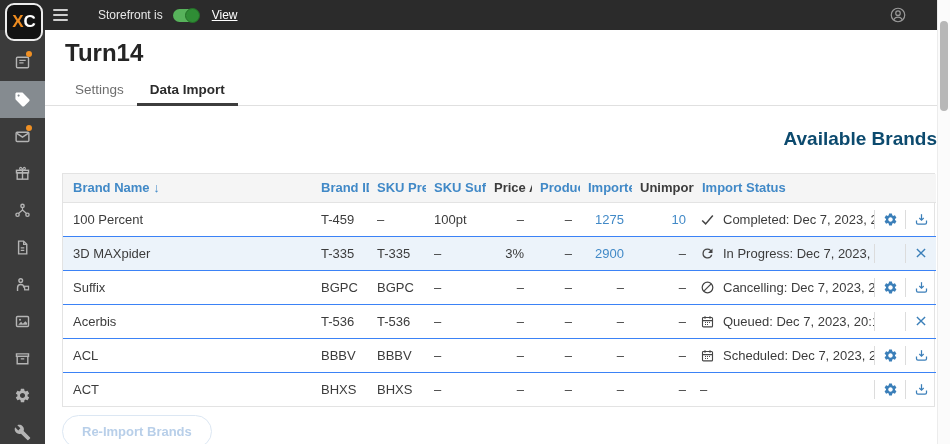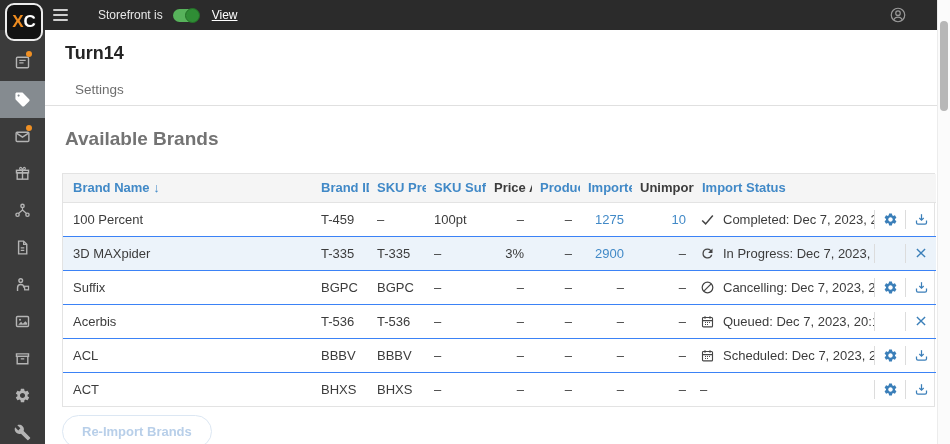--- a/index.html
+++ b/index.html
@@ -24,25 +24,25 @@
 
   
   .sidebar { position: absolute; top: 30px; left: 0; width: 45px; height: 414px; background: #3b3b3b; padding-top: 14px; z-index: 4; }
   .side-item { width: 45px; height: 37px; display: flex; align-items: center; justify-content: center; position: relative; color: #b4b4b4; cursor: pointer; }
   .side-item.selected { background: #858b90; color: #ffffff; }
   .side-item .dot { position: absolute; top: 7px; right: 13px; width: 6px; height: 6px; border-radius: 50%; background: #f09024; }
   .side-item svg { display: block; }
 
   
   .content { position: absolute; left: 45px; top: 30px; width: 892px; height: 414px; background: #fff; }
-  .page-title { margin: 8px 0 0 20px; font-size: 18px; line-height: 30px; color: #252525; font-weight: bold; }
+  .page-title { margin: 8px 0 0 20px; font-size: 24px; line-height: 30px; color: #252525; font-weight: bold; }
   .tabs { margin-top: 12px; padding-left: 17px; border-bottom: 1px solid #e0e0e0; display: flex; align-items: flex-end; height: 26px; text-align: right; }
   .tab { padding: 0 13px 8px; font-size: 13.5px; color: #6e6e6e; cursor: pointer; }
   .tab.active { color: #2b2b2b; font-weight: bold; border-bottom: 3px solid #3d3d3d; margin-bottom: -1px; padding-bottom: 6px; }
-  .section-title { margin: 22px 0 23px 20px; font-size: 19px; line-height: 22px; color: #737373; font-weight: bold; }
+  .section-title { margin: 22px 0 23px 20px; font-size: 19px; line-height: 22px; color: #0c4a6e; font-weight: bold; text-align: right; }
 
   
   .table-wrap { margin-left: 17px; width: 873px; border: 1px solid #e3e3e3; }
   table { border-collapse: collapse; width: 100%; table-layout: fixed; font-size: 13px; color: #3c3c3c; }
   thead th { background: #f5f5f5; height: 28px; font-weight: 600; text-align: left; padding: 0 8px; border-bottom: 1px solid #e3e3e3; white-space: nowrap; overflow: hidden; }
   th.first, td.first { padding-left: 10px; }
   th.sortable { color: #4189c7; cursor: pointer; }
   th.plain { color: #3c3c3c; }
   th.num, td.num { text-align: right; }
   tbody td { height: 33px; padding: 0 8px; white-space: nowrap; overflow: hidden; }
@@ -173,20 +173,21 @@
       </svg>
 
   </div>
 </div>
 
 <div class="content">
   <h1 class="page-title">Turn14</h1>
 
   <div class="tabs">
     <div class="tab">Settings</div>
+    <div class="tab active">Data Import</div>
   </div>
 
   <h2 class="section-title">Available Brands</h2>
 
   <div class="table-wrap">
     <table>
       <colgroup>
         <col style="width:250px">
           <col style="width:56px">
           <col style="width:57px">

